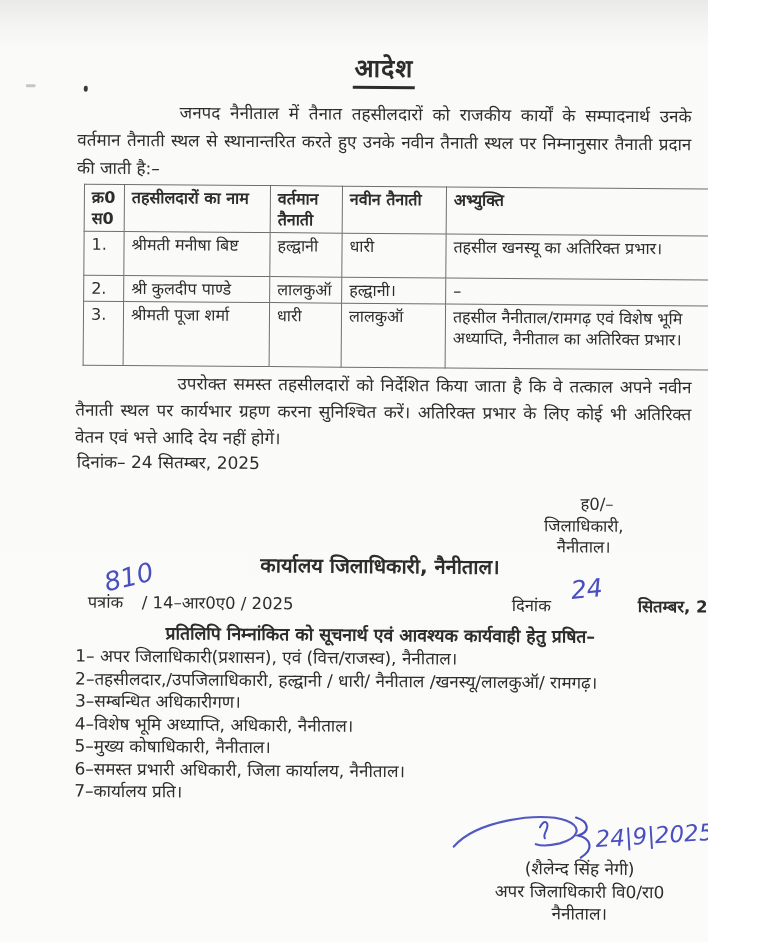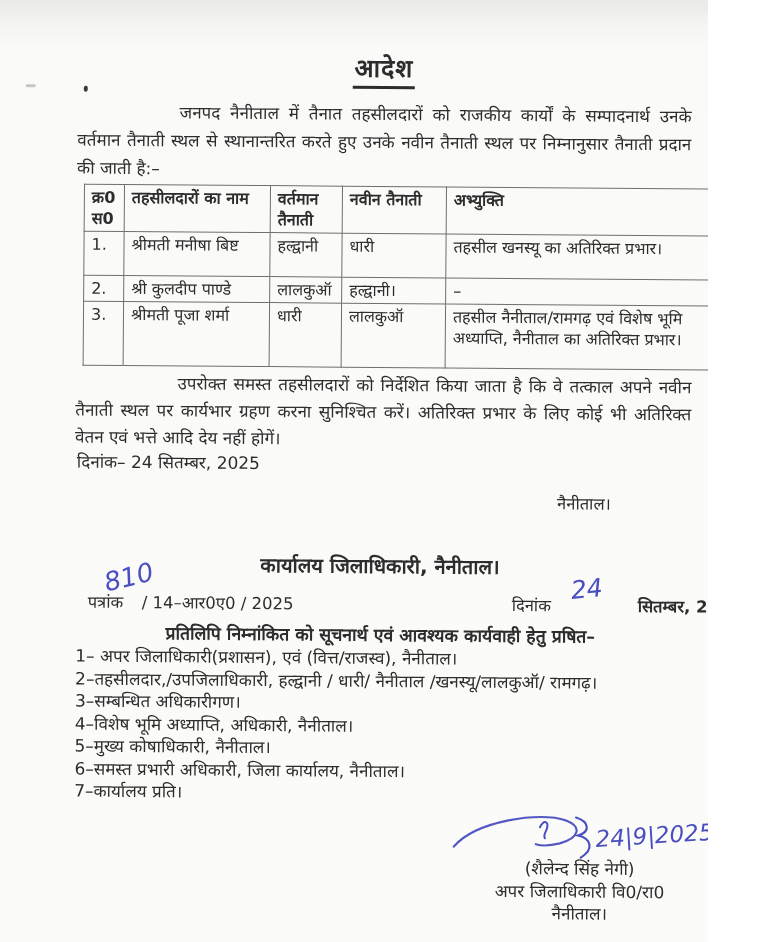--- a/index.html
+++ b/index.html
@@ -114,20 +114,22 @@
         <td class="justify">तहसील नैनीताल/रामगढ़ एवं विशेष भूमि अध्याप्ति, नैनीताल का अतिरिक्त प्रभार।</td>
       </tr>
     </tbody>
       </table>
 
     <div class="abs para para2">उपरोक्त समस्त तहसीलदारों को निर्देशित किया जाता है कि वे तत्काल अपने नवीन तैनाती स्थल पर कार्यभार ग्रहण करना सुनिश्चित करें। अतिरिक्त प्रभार के लिए कोई भी अतिरिक्त वेतन एवं भत्ते आदि देय नहीं होगें।</div>
 
     <div class="abs dateline">दिनांक– 24 सितम्बर, 2025</div>
 
     <div class="abs sign-top">
+      <div class="h0">ह0/–</div>
+      <div>जिलाधिकारी,</div>
       <div>नैनीताल।</div>
     </div>
 
     <div class="abs office-heading">कार्यालय जिलाधिकारी, नैनीताल।</div>
 
     <span class="abs refline l-patrank">पत्रांक</span>
     <span class="abs hw hw-810">810</span>
     <span class="abs refline l-refrest">/ 14–आर0ए0 / 2025</span>
     <span class="abs refline l-dinank">दिनांक</span>
     <span class="abs hw hw-24">24</span>

